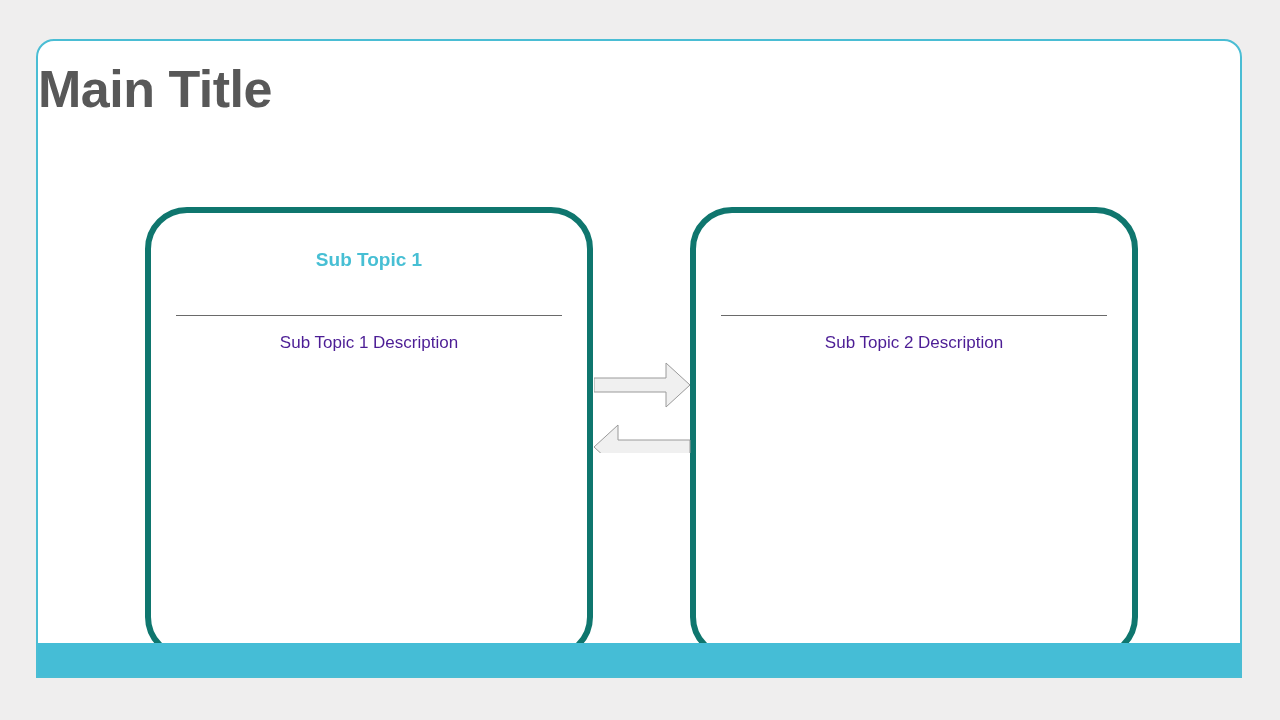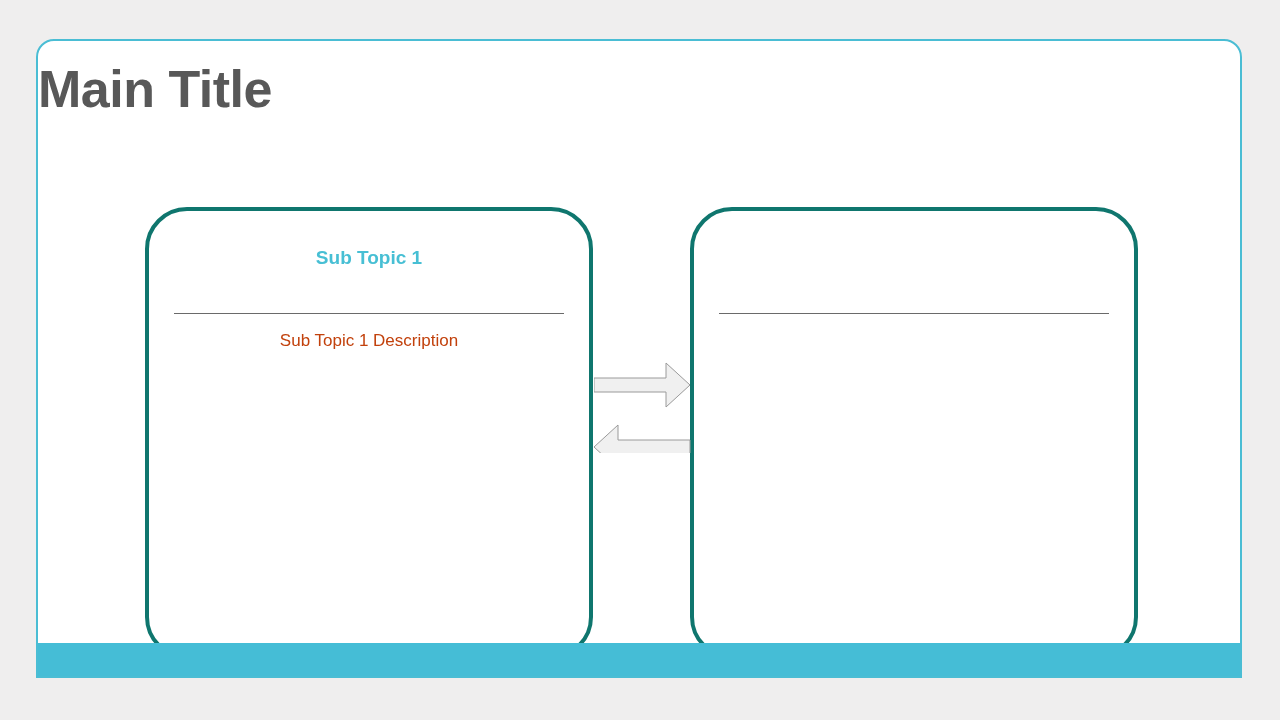--- a/index.html
+++ b/index.html
@@ -54,21 +54,21 @@
     background: #45bdd6;
   }
 
   
   .topic-card {
     position: absolute;
     top: 166px;
     width: 448px;
     height: 452px;
     background: #ffffff;
-    border: 4px solid #0f766e;
+    border: 6px solid #0f766e;
     border-radius: 42px;
     box-sizing: border-box;
   }
   #topic-card-1 { left: 107px; }
   #topic-card-2 { left: 652px; }
 
   .card-title {
     position: absolute;
     top: 36px;
     left: 0;
@@ -89,21 +89,21 @@
   }
 
   .card-desc {
     position: absolute;
     top: 120px;
     left: 0;
     width: 100%;
     text-align: center;
     font-size: 17px;
     font-weight: normal;
-    color: #c2410c;
+    color: #4c1d95;
   }
 
   
   #connector-arrows {
     position: absolute;
     left: 556px;
     top: 296px;
     width: 100px;
     height: 116px;
   }
@@ -117,20 +117,21 @@
   <div id="page-title">Main Title</div>
 
   <div id="topic-card-1" class="topic-card">
     <div class="card-title">Sub Topic 1</div>
     <div class="card-divider"></div>
     <div class="card-desc">Sub Topic 1 Description</div>
   </div>
 
   <div id="topic-card-2" class="topic-card">
     <div class="card-divider"></div>
+    <div class="card-desc">Sub Topic 2 Description</div>
   </div>
 
   <div id="connector-arrows">
     <svg width="100" height="116" viewBox="0 0 100 116" xmlns="http://www.w3.org/2000/svg">
 
       <polygon points="0,53 72,53 72,38 96,60 72,82 72,67 0,67" fill="#f0f0f0" stroke="#9a9a9a" stroke-width="1" transform="translate(0,-12)"></polygon>
 
       <polygon points="96,53 24,53 24,38 0,60 24,82 24,67 96,67" fill="#f0f0f0" stroke="#9a9a9a" stroke-width="1" transform="translate(0,50)"></polygon>
     </svg>
   </div>

